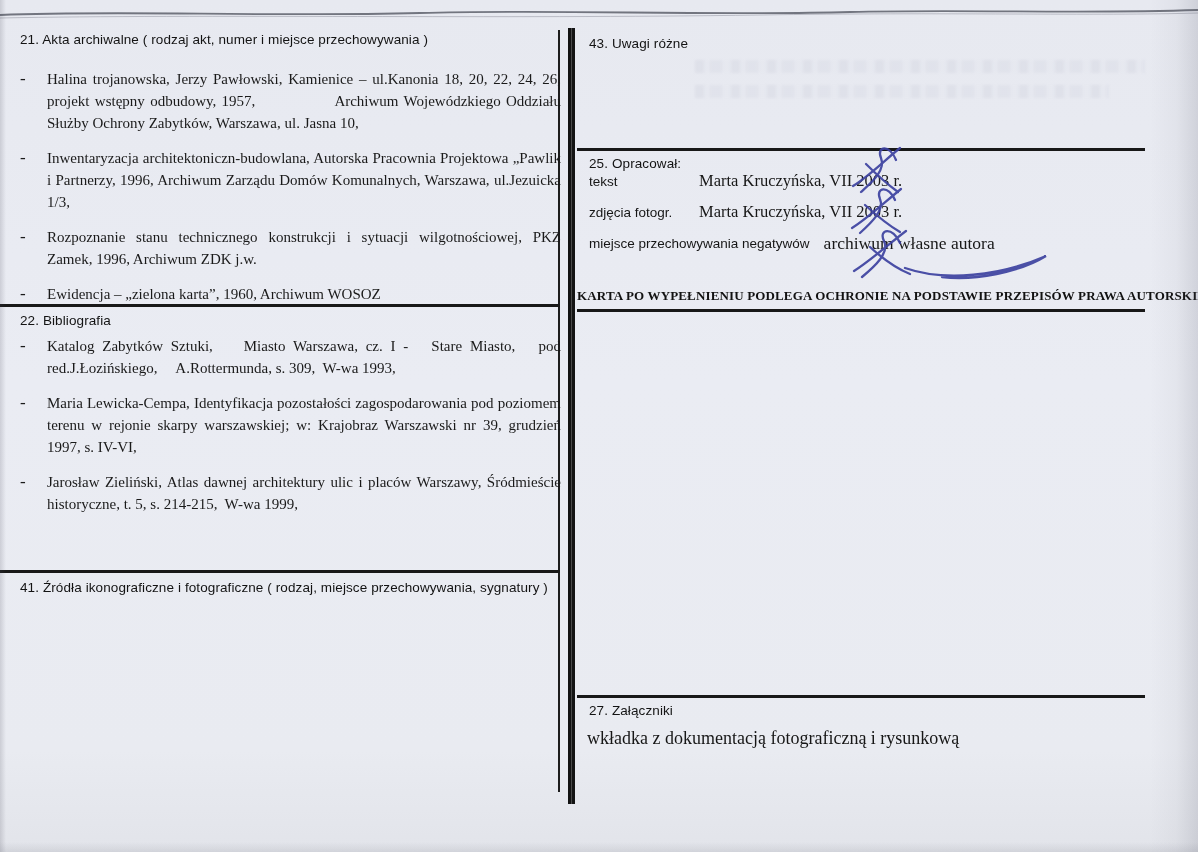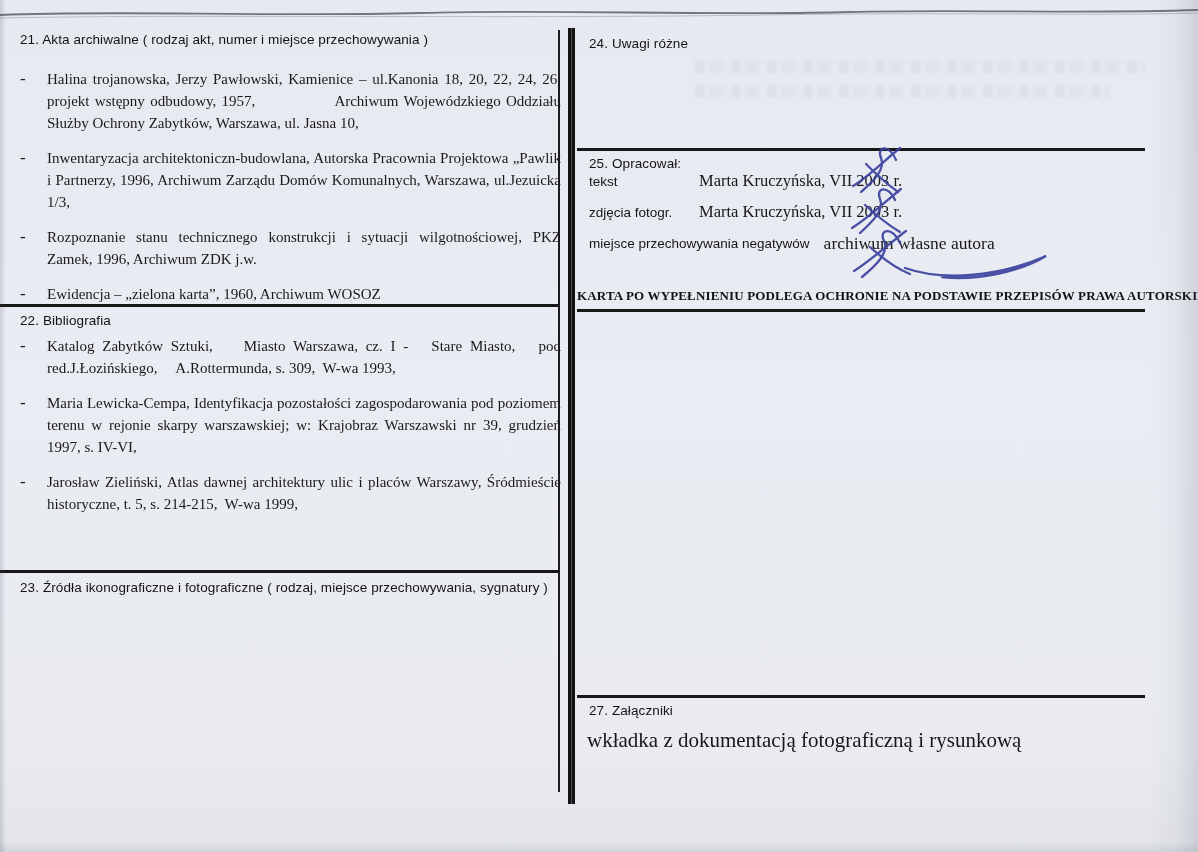--- a/index.html
+++ b/index.html
@@ -44,21 +44,21 @@
   .bullet .btxt{flex:1;font-size:15px;line-height:22px;text-align:justify;color:#1a1a1a;}
   .rows25{position:absolute;left:589px;top:171px;width:556px;}
   .row25{display:flex;align-items:center;margin-bottom:11px;}
   .row25 .lbl{font-family:"Liberation Sans",sans-serif;font-size:13.5px;color:#161616;
     flex:0 0 110px;}
   .row25.lastrow .lbl{flex:0 0 auto;margin-right:14px;}
   .row25 .val{font-size:16.5px;color:#181818;}
   .row25.lastrow .val{font-size:17.5px;}
   .notice{position:absolute;left:577px;top:288px;width:568px;text-align:center;
     font-size:13px;font-weight:bold;letter-spacing:.15px;color:#121212;white-space:nowrap;}
-  .attach-text{position:absolute;left:587px;top:728px;font-size:21px;color:#161616;}
+  .attach-text{position:absolute;left:587px;top:728px;font-size:18px;color:#161616;}
   .sig-svg{position:absolute;left:850px;top:140px;width:215px;height:142px;}
 </style>
 </head>
 <body>
 
 <div class="page">
 
   <svg class="fold-svg" viewBox="0 0 1198 30">
     <path d="M0,15 C120,10 260,17 420,13 C560,9 700,16 850,12 C960,9 1080,14 1198,10" fill="none" stroke="#5d606b" stroke-width="1.8" opacity="0.85"></path>
     <path d="M0,18 C200,14 500,19 760,15 C940,12 1100,16 1198,13" fill="none" stroke="#8b8e99" stroke-width="1" opacity="0.5"></path>
@@ -108,23 +108,23 @@
     <div class="bullet">
       <span class="dash">-</span>
       <div class="btxt">Maria Lewicka-Cempa, Identyfikacja pozostałości zagospodarowania pod poziomem terenu w rejonie skarpy warszawskiej; w: Krajobraz Warszawski nr 39, grudzień 1997, s. IV-VI,</div>
     </div>
     <div class="bullet">
       <span class="dash">-</span>
       <div class="btxt">Jarosław Zieliński, Atlas dawnej architektury ulic i placów Warszawy, Śródmieście historyczne, t. 5, s. 214-215,&nbsp; W-wa 1999,</div>
     </div>
   </div>
 
-  <div class="shead" style="left:20px;top:580px">23. Źródła ikonograficzne i fotograficzne ( rodzaj, miejsce przechowywania, sygnatury )</div>
+  <div class="shead" style="left:20px;top:580px">41. Źródła ikonograficzne i fotograficzne ( rodzaj, miejsce przechowywania, sygnatury )</div>
 
-  <div class="shead" style="left:589px;top:36px">24. Uwagi różne</div>
+  <div class="shead" style="left:589px;top:36px">43. Uwagi różne</div>
 
   <div class="shead" style="left:589px;top:156px">25. Opracował:</div>
 
   <div class="rows25">
     <div class="row25">
       <span class="lbl">tekst</span>
       <span class="val">Marta Kruczyńska, VII 2003 r.</span>
     </div>
     <div class="row25">
       <span class="lbl">zdjęcia fotogr.</span>

